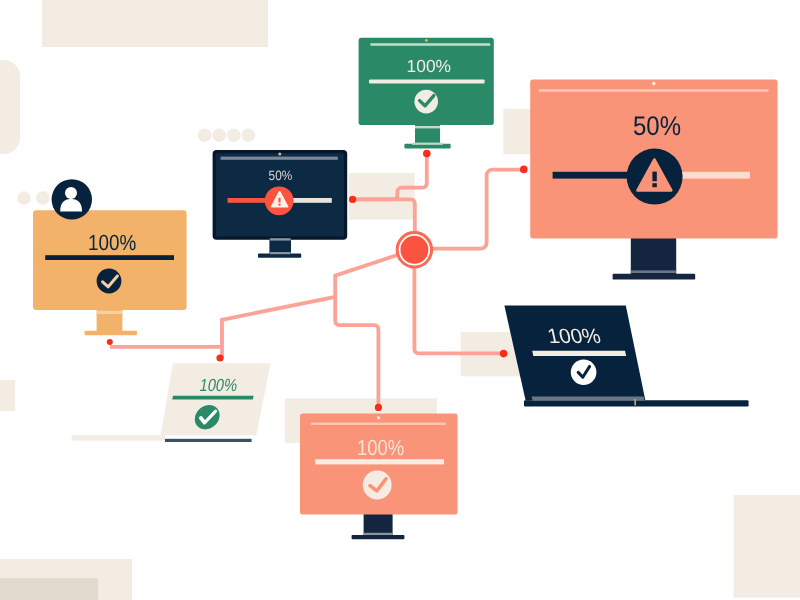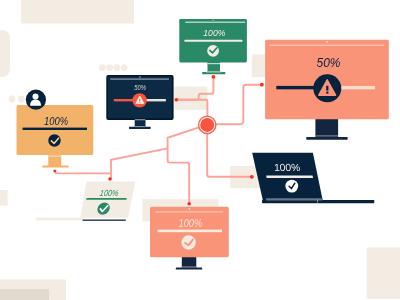--- a/index.html
+++ b/index.html
@@ -1,18 +1,18 @@
 <!DOCTYPE html>
 <html><head>
 <meta charset="utf-8">
 <title>Device status monitoring illustration</title>
 <style>
   html,body{margin:0;padding:0;background:#ffffff;}
   body{width:400px;height:300px;overflow:hidden;font-family:"Liberation Sans",sans-serif;}
-  #stage{position:relative;width:400px;height:300px;background:#ffffff;font-style:italic;}
+  #stage{position:relative;width:400px;height:300px;background:#ffffff;}
   #art{display:block;width:400px;height:300px;}
   .pct{font-family:"Liberation Sans",sans-serif;font-weight:400;}
 </style>
 </head>
 <body>
 
 <div id="stage">
 <svg id="art" viewBox="0 0 400 300" xmlns="http://www.w3.org/2000/svg">
 
   <g>

